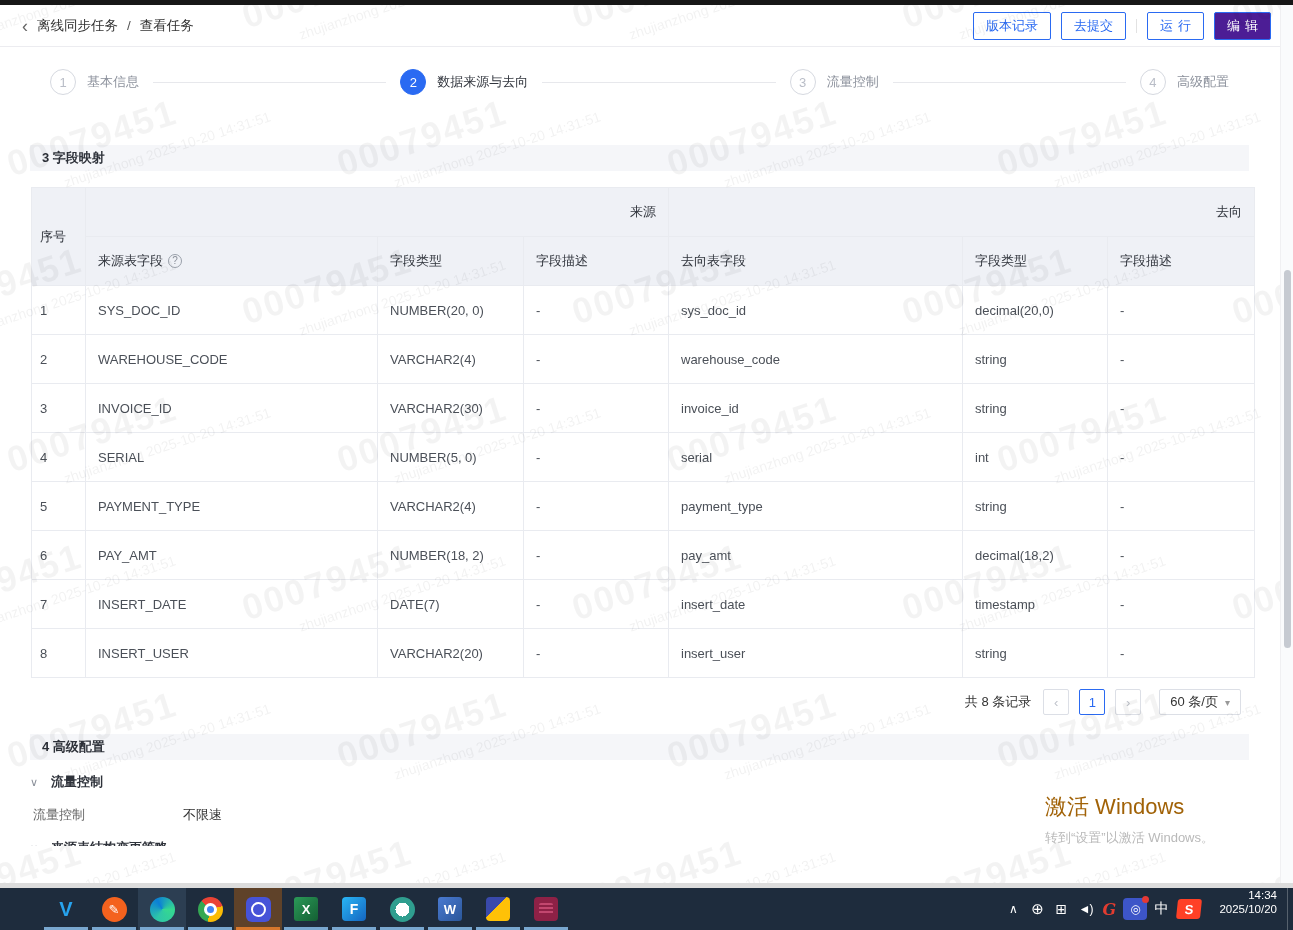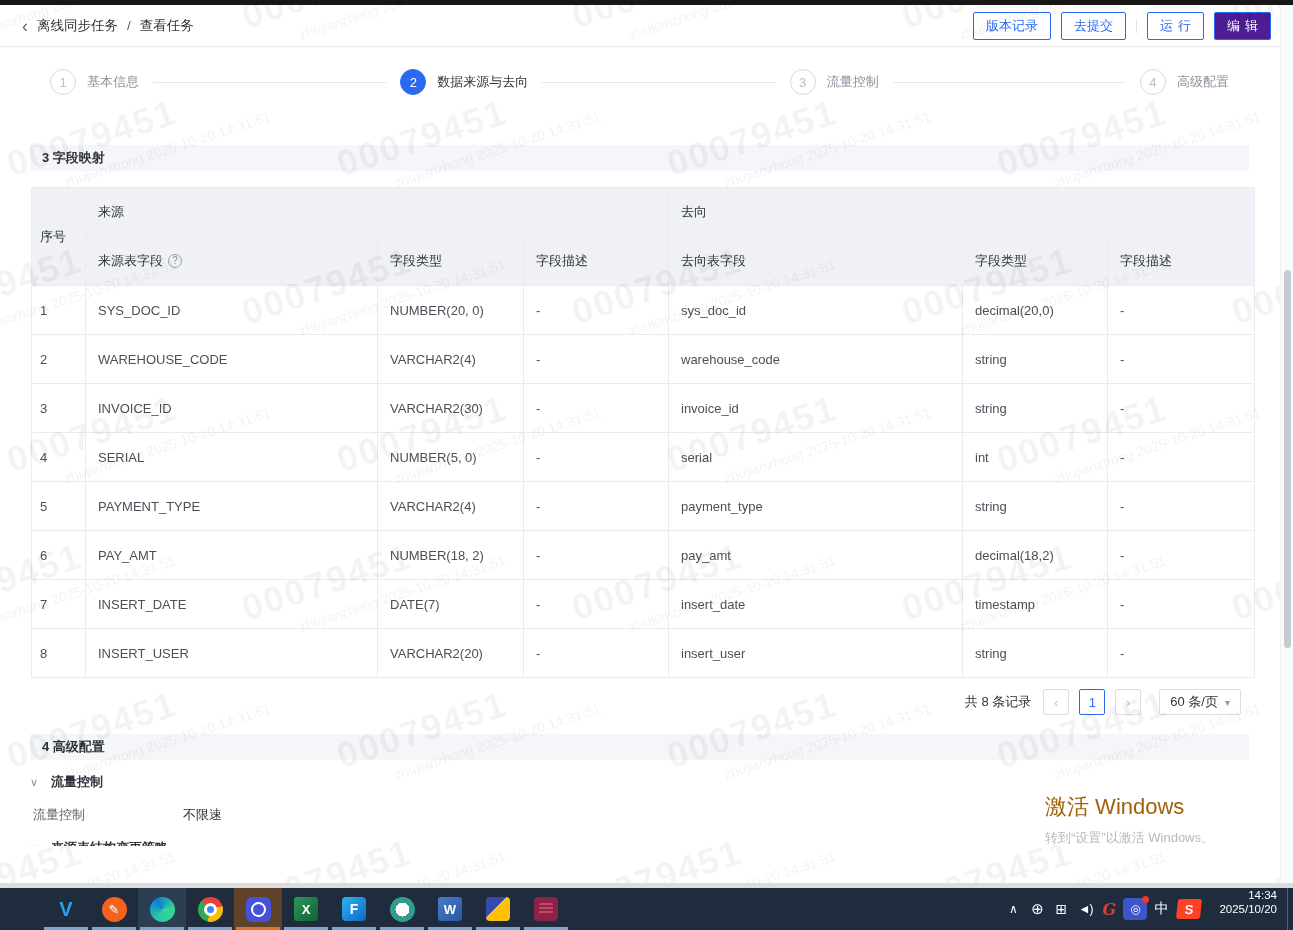--- a/index.html
+++ b/index.html
@@ -30,21 +30,21 @@
 
   
   .content{position:absolute;top:117px;left:0;right:14px;bottom:84px;background:#fff;overflow:hidden;z-index:10}
   .secbar{margin:0 30px;height:26px;background:#f5f6f9;display:flex;align-items:center;padding:0 12px;font-size:13px;font-weight:bold;color:#2e323a}
   .secbar.first{margin-top:28px}
   .secbar.second{margin-top:19px}
 
   table.map{border-collapse:collapse;table-layout:fixed;width:1223px;margin:16px 0 0 31px;font-size:13px}
   .map th,.map td{border:1px solid #e9ebf0;height:49px;padding:0 12px;text-align:left;font-weight:normal;overflow:hidden;white-space:nowrap}
   .map thead th{background:#eff1f6;color:#31353d}
-  .map th.grp{text-align:left}
+  .map th.grp{text-align:right}
   .map th.corner,.map td.no{padding:12px 8px}
   .map td{color:#4b5058}
   .help{display:inline-flex;width:14px;height:14px;border:1px solid #9aa0aa;border-radius:50%;color:#8a8f99;font-size:10px;align-items:center;justify-content:center;margin-left:5px;vertical-align:1px;cursor:pointer}
 
   .pagination{margin:11px 38px 0 0;display:flex;justify-content:flex-end;align-items:center;gap:10px;font-size:13px;color:#333;height:26px}
   .pg-total{color:#333;margin-right:2px}
   .pg-btn{width:26px;height:26px;border:1px solid #dcdfe6;border-radius:2px;display:flex;align-items:center;justify-content:center;color:#c0c4cc;background:#fff;font-size:13px;cursor:pointer}
   .pg-btn.cur{border-color:#2a6af2;color:#2a6af2}
   .pg-size{height:26px;border:1px solid #dcdfe6;border-radius:2px;display:flex;align-items:center;padding:0 10px;gap:7px;color:#333;margin-left:8px;cursor:pointer}
   .caret{font-size:10px;color:#999}

